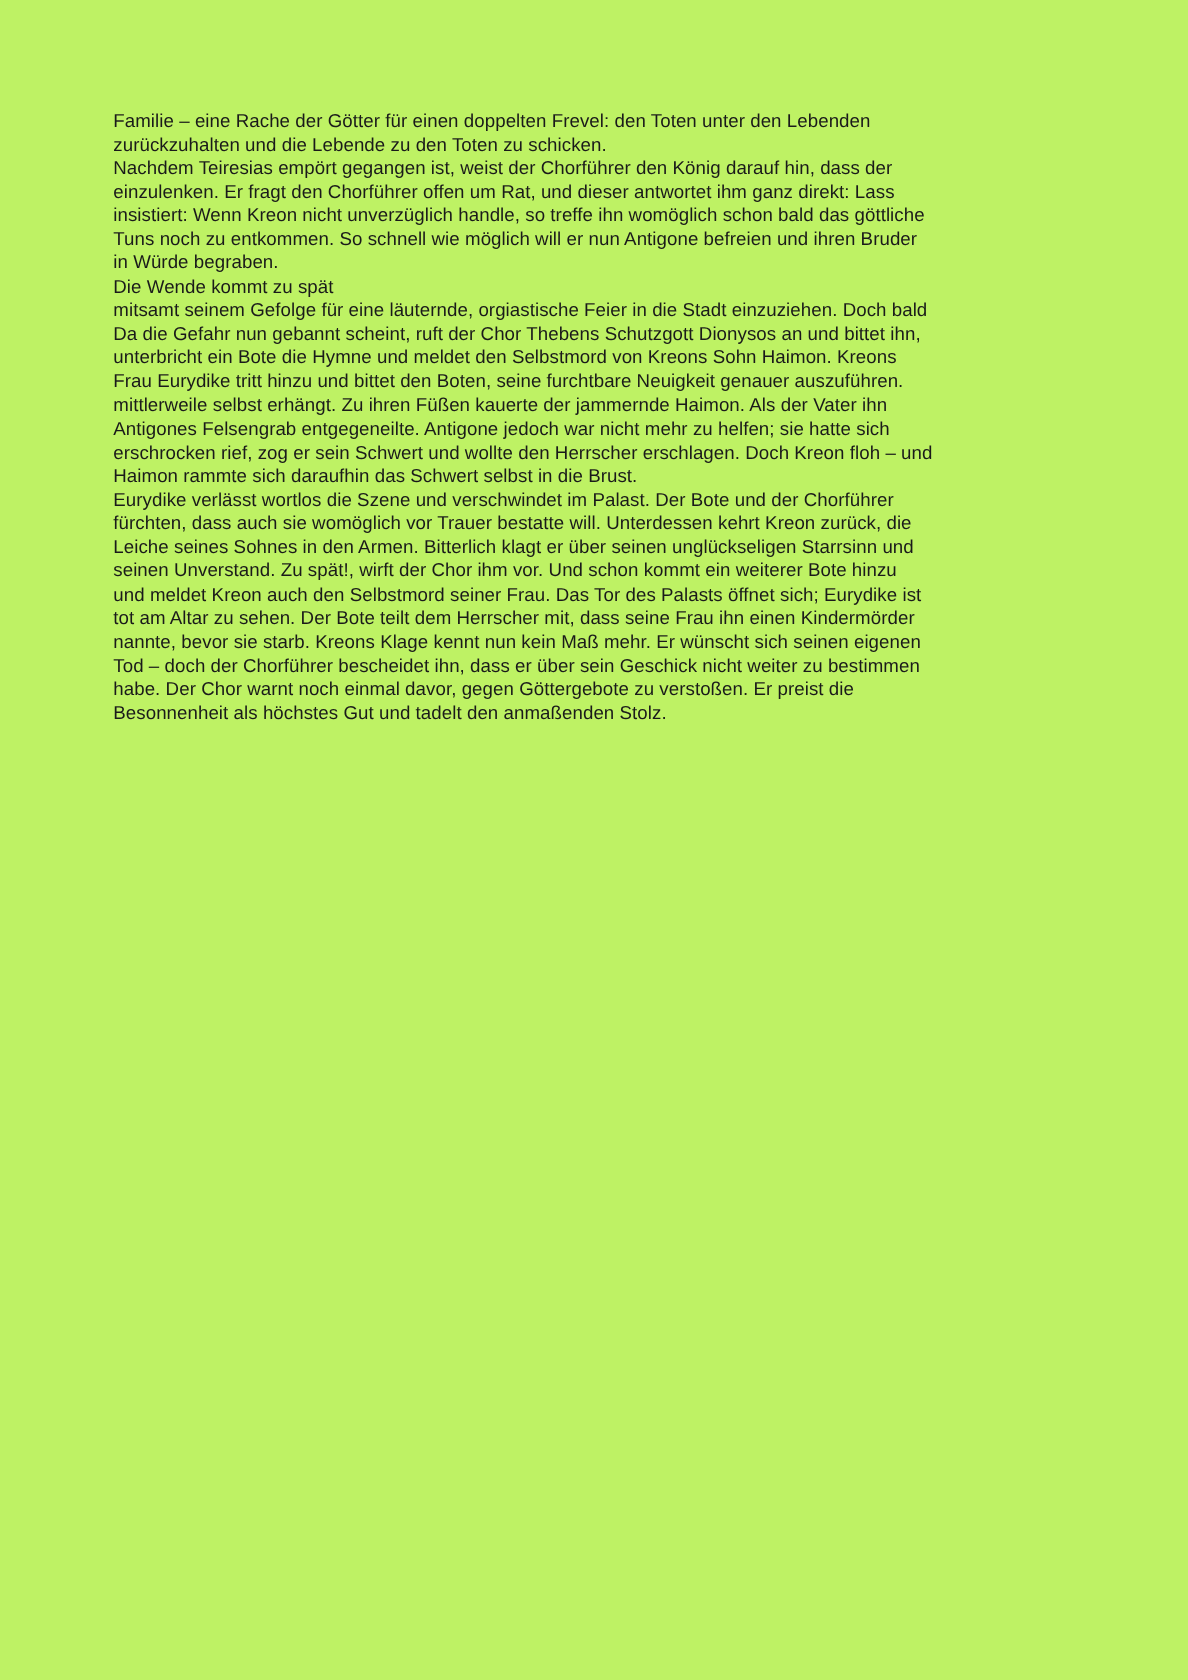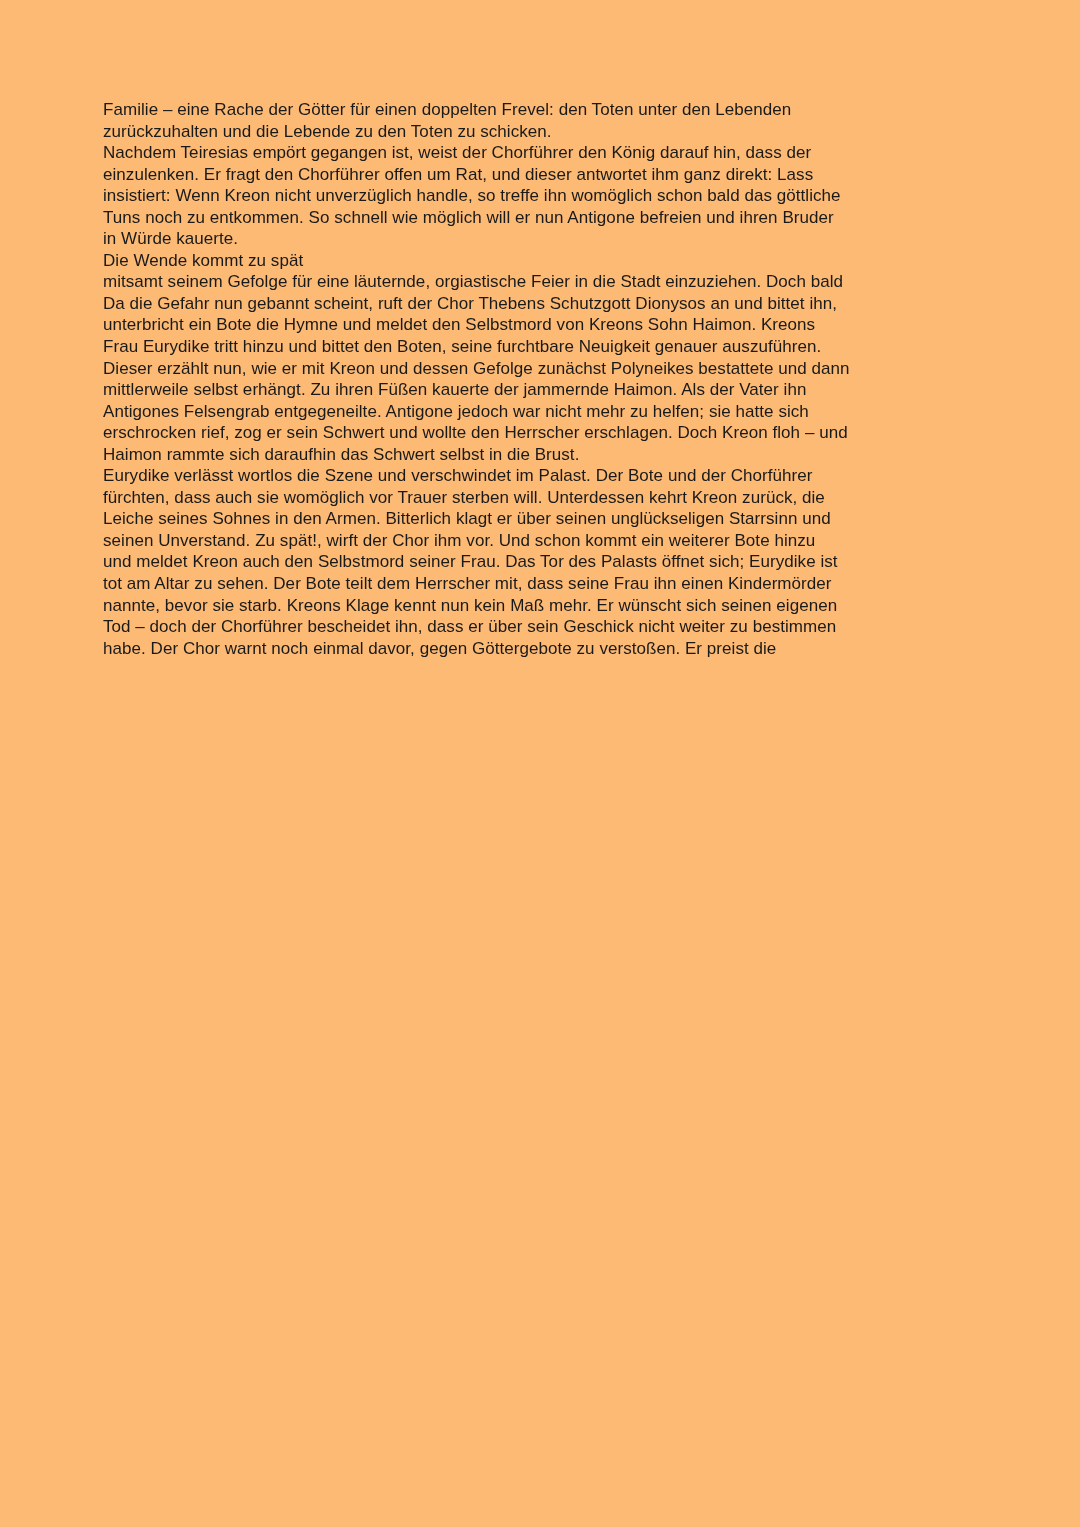--- a/index.html
+++ b/index.html
@@ -10,21 +10,21 @@
     width: 1080px;
     height: 1527px;
     background: #ffffff;
     font-family: "Liberation Sans", "DejaVu Sans", sans-serif;
     overflow: hidden;
     position: relative;
   }
   .document-page {
     position: absolute;
     inset: 0;
-    background: #fdba74;
+    background: #bef264;
     padding-left: 16px;
   }
   .page-text {
     position: absolute;
     left: 103px;
     top: 99px;
     width: 900px;
     color: #1a1a1a;
     font-size: 17px;
     line-height: 21.55px;
@@ -45,41 +45,41 @@
   <div class="page-text">
       <div class="paragraph">
         <div class="text-line">Familie – eine Rache der Götter für einen doppelten Frevel: den Toten unter den Lebenden</div>
         <div class="text-line">zurückzuhalten und die Lebende zu den Toten zu schicken.</div>
       </div>
       <div class="paragraph">
         <div class="text-line">Nachdem Teiresias empört gegangen ist, weist der Chorführer den König darauf hin, dass der</div>
         <div class="text-line">einzulenken. Er fragt den Chorführer offen um Rat, und dieser antwortet ihm ganz direkt: Lass</div>
         <div class="text-line">insistiert: Wenn Kreon nicht unverzüglich handle, so treffe ihn womöglich schon bald das göttliche</div>
         <div class="text-line">Tuns noch zu entkommen. So schnell wie möglich will er nun Antigone befreien und ihren Bruder</div>
-        <div class="text-line">in Würde kauerte.</div>
+        <div class="text-line">in Würde begraben.</div>
       </div>
       <div class="paragraph">
         <div class="text-line">Die Wende kommt zu spät</div>
       </div>
       <div class="paragraph">
         <div class="text-line">mitsamt seinem Gefolge für eine läuternde, orgiastische Feier in die Stadt einzuziehen. Doch bald</div>
         <div class="text-line">Da die Gefahr nun gebannt scheint, ruft der Chor Thebens Schutzgott Dionysos an und bittet ihn,</div>
         <div class="text-line">unterbricht ein Bote die Hymne und meldet den Selbstmord von Kreons Sohn Haimon. Kreons</div>
         <div class="text-line">Frau Eurydike tritt hinzu und bittet den Boten, seine furchtbare Neuigkeit genauer auszuführen.</div>
-        <div class="text-line">Dieser erzählt nun, wie er mit Kreon und dessen Gefolge zunächst Polyneikes bestattete und dann</div>
         <div class="text-line">mittlerweile selbst erhängt. Zu ihren Füßen kauerte der jammernde Haimon. Als der Vater ihn</div>
         <div class="text-line">Antigones Felsengrab entgegeneilte. Antigone jedoch war nicht mehr zu helfen; sie hatte sich</div>
         <div class="text-line">erschrocken rief, zog er sein Schwert und wollte den Herrscher erschlagen. Doch Kreon floh – und</div>
         <div class="text-line">Haimon rammte sich daraufhin das Schwert selbst in die Brust.</div>
       </div>
       <div class="paragraph">
         <div class="text-line">Eurydike verlässt wortlos die Szene und verschwindet im Palast. Der Bote und der Chorführer</div>
-        <div class="text-line">fürchten, dass auch sie womöglich vor Trauer sterben will. Unterdessen kehrt Kreon zurück, die</div>
+        <div class="text-line">fürchten, dass auch sie womöglich vor Trauer bestatte will. Unterdessen kehrt Kreon zurück, die</div>
         <div class="text-line">Leiche seines Sohnes in den Armen. Bitterlich klagt er über seinen unglückseligen Starrsinn und</div>
         <div class="text-line">seinen Unverstand. Zu spät!, wirft der Chor ihm vor. Und schon kommt ein weiterer Bote hinzu</div>
         <div class="text-line">und meldet Kreon auch den Selbstmord seiner Frau. Das Tor des Palasts öffnet sich; Eurydike ist</div>
         <div class="text-line">tot am Altar zu sehen. Der Bote teilt dem Herrscher mit, dass seine Frau ihn einen Kindermörder</div>
         <div class="text-line">nannte, bevor sie starb. Kreons Klage kennt nun kein Maß mehr. Er wünscht sich seinen eigenen</div>
         <div class="text-line">Tod – doch der Chorführer bescheidet ihn, dass er über sein Geschick nicht weiter zu bestimmen</div>
         <div class="text-line">habe. Der Chor warnt noch einmal davor, gegen Göttergebote zu verstoßen. Er preist die</div>
+        <div class="text-line">Besonnenheit als höchstes Gut und tadelt den anmaßenden Stolz.</div>
       </div>
     </div>
 </div>
 
 </body></html>

